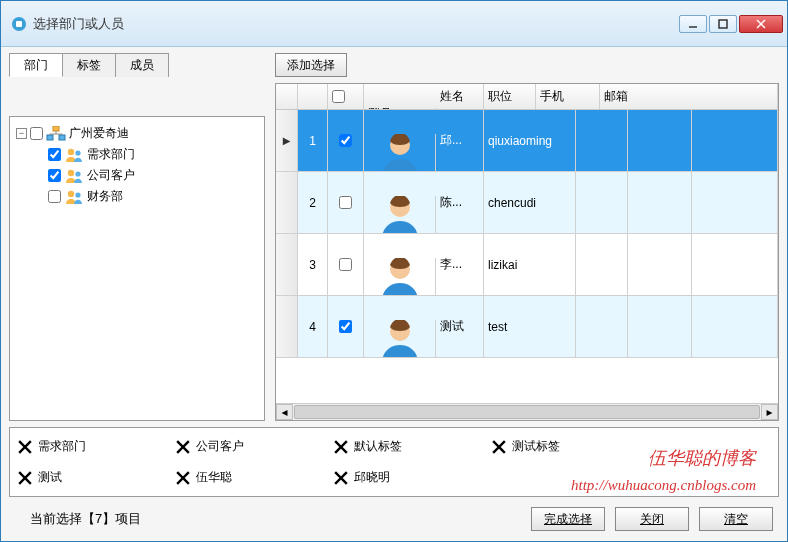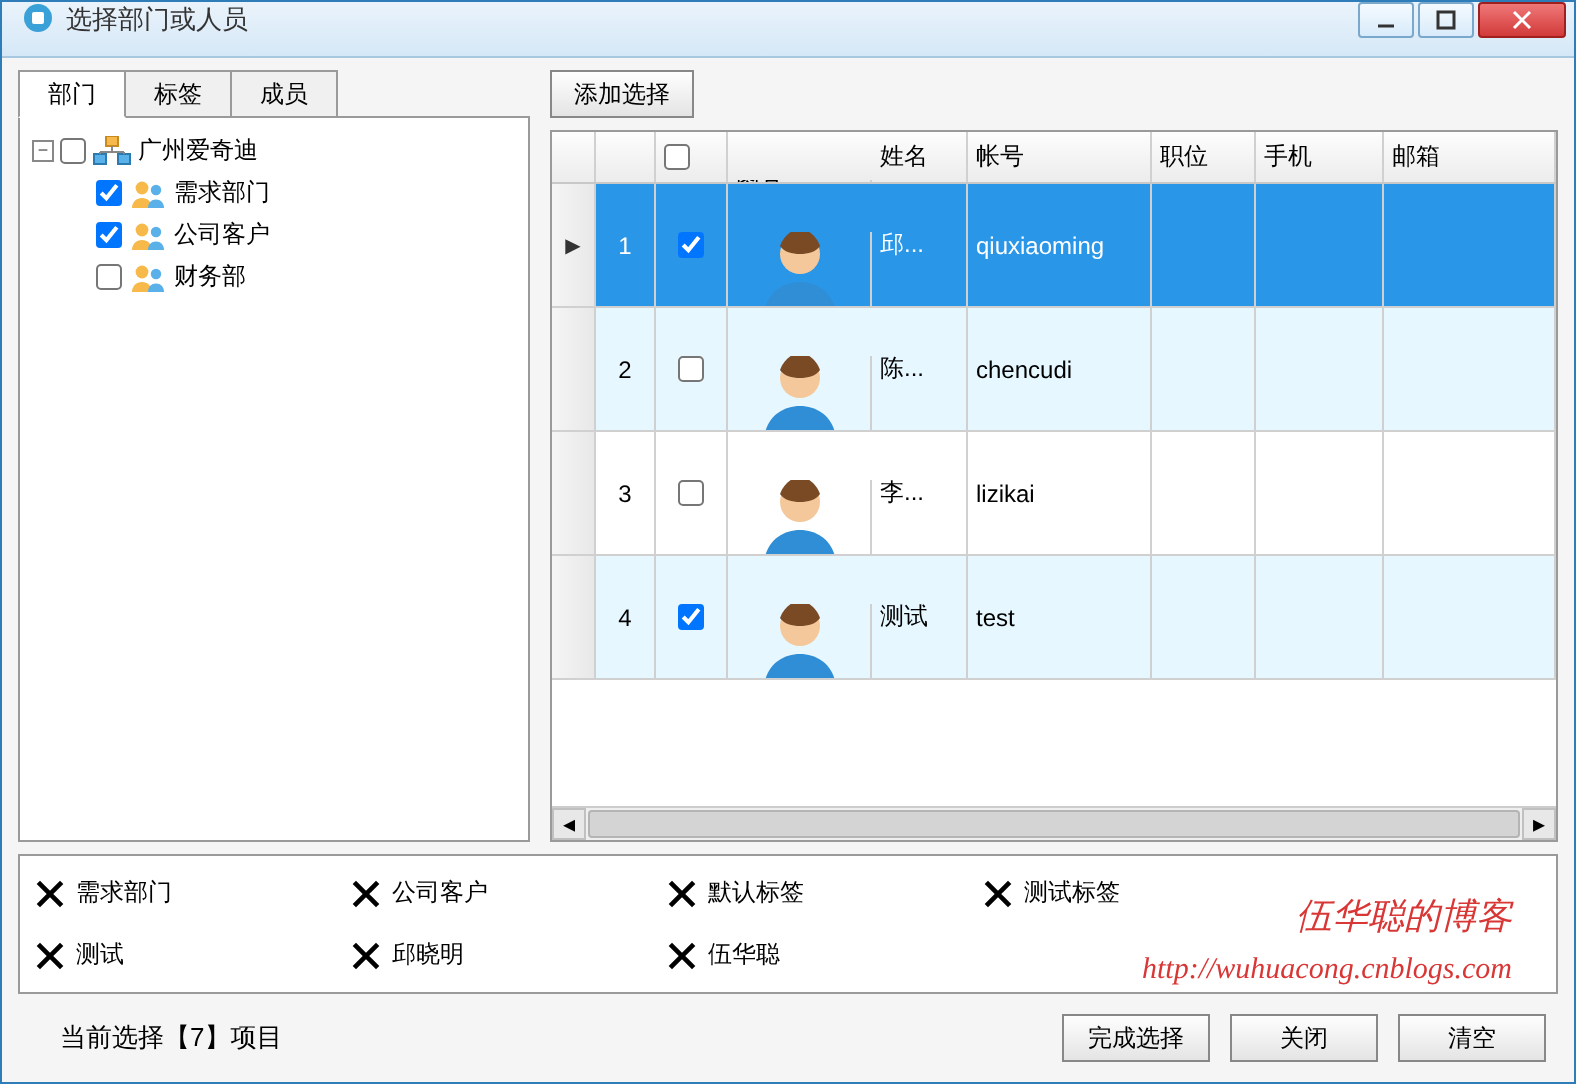--- a/index.html
+++ b/index.html
@@ -1,32 +1,32 @@
 <!DOCTYPE html>
 <html><head>
 <meta charset="utf-8">
 <style>
 * { box-sizing: border-box; margin: 0; padding: 0; }
 body { font-family: "Microsoft YaHei", SimSun, Arial, sans-serif; font-size: 12px; background: #fff; }
 
 .window { width: 788px; height: 542px; border: 1px solid #2e7cb8; background: #fff; display: flex; flex-direction: column; }
 
-.titlebar { height: 28px; background: linear-gradient(#eaf3fb, #d5e8f7); border-bottom: 1px solid #a8c8e0; display: flex; align-items: flex-start; padding: 0 4px; }
+.titlebar { height: 46px; background: linear-gradient(#eaf3fb, #d5e8f7); border-bottom: 1px solid #a8c8e0; display: flex; align-items: center; padding: 0 4px; }
 .titlebar .app-icon { width: 16px; height: 16px; margin: 0 6px; }
 .titlebar .title { flex: 1; font-size: 13px; color: #333; }
 .win-btns { display: flex; gap: 2px; }
 .win-btn { width: 28px; height: 18px; border: 1px solid #7aa8cc; background: linear-gradient(#f5faff,#d8ebfa); border-radius: 2px; display: flex; align-items: center; justify-content: center; cursor: pointer; }
 .win-btn.close { width: 44px; background: linear-gradient(#f07878,#d23a3a); border-color: #a02020; color: #fff; }
 .win-btn svg { width: 10px; height: 10px; }
 
 .client { flex: 1; padding: 6px 8px; display: flex; flex-direction: column; gap: 6px; background: #f5f5f5; }
 
 .top-area { flex: 1; display: flex; gap: 10px; }
 
-.left-panel { width: 256px; display: flex; flex-direction: column; }
+.left-panel { width: 256px; display: flex; flex-direction: column; gap: 40px; }
 .tabs { display: flex; height: 24px; }
 .tab { padding: 3px 14px; border: 1px solid #9a9a9a; border-bottom: none; background: #f0f0f0; margin-right: -1px; cursor: pointer; font-size: 12px; }
 .tab.active { background: #fff; border-bottom: 1px solid #fff; position: relative; z-index: 2; }
 .tree-box { flex: 1; border: 1px solid #9a9a9a; background: #fff; margin-top: -1px; padding: 6px 2px; overflow: auto; }
 .tree ul { list-style: none; padding-left: 18px; }
 .tree > ul { padding-left: 4px; }
 .tree li { padding: 2px 0; display: flex; align-items: center; gap: 2px; white-space: nowrap; }
 .tree li > ul { width: 100%; }
 .expander { width: 11px; height: 11px; border: 1px solid #888; display: inline-flex; align-items: center; justify-content: center; font-size: 9px; line-height: 1; cursor: pointer; background: #fff; color: #555; }
 .tree-cb { width: 13px; height: 13px; }
@@ -69,21 +69,21 @@
 
 .chips-area { border: 1px solid #9a9a9a; background: #fff; padding: 10px 8px; min-height: 70px; position: relative; }
 .chips-grid { display: grid; grid-template-columns: repeat(4, 150px); row-gap: 14px; column-gap: 8px; }
 .chip { display: flex; align-items: center; gap: 6px; }
 .chip .x { width: 14px; height: 14px; cursor: pointer; display: inline-flex; align-items: center; justify-content: center; }
 .watermark { position: absolute; right: 22px; top: 16px; text-align: right; color: #d93636; font-family: KaiTi, STKaiti, serif; font-size: 18px; font-style: italic; line-height: 1.6; pointer-events: none; }
 .watermark .url { font-size: 15px; }
 
 .footer { display: flex; align-items: center; padding: 4px 6px; gap: 10px; margin-left: 15px; }
 .footer .status { flex: 1; font-size: 13px; }
-.footer button { width: 74px; height: 24px; border: 1px solid #888; background: linear-gradient(#fefefe,#e4e4e4); cursor: pointer; font-size: 12px; }
+.footer button { width: 74px; height: 24px; border: 1px solid #888; background: linear-gradient(#fefefe,#e4e4e4); cursor: pointer; font-size: 12px; text-decoration: underline; }
 </style>
 </head>
 <body>
 
 <div class="window">
 
   <div class="titlebar">
     <span class="app-icon">
       <svg viewBox="0 0 16 16">
           <circle cx="8" cy="8" r="7" fill="#3aa0d8"></circle>
@@ -197,21 +197,20 @@
         <button class="add-btn">添加选择</button>
         <div class="grid-wrap">
           <div class="grid-header">
             <div class="hcell col-indicator"></div>
             <div class="hcell col-num"></div>
             <div class="hcell col-check">
                 <input type="checkbox" style="">
               </div>
             <div class="hcell col-img">图片</div>
             <div class="hcell col-name">姓名</div>
-            <div class="hcell col-account">帐号</div>
             <div class="hcell col-pos">职位</div>
             <div class="hcell col-phone">手机</div>
             <div class="hcell col-email">邮箱</div>
           </div>
           <div class="grid-body" id="grid-body">
               <div class="grid-row selected">
                 <div class="cell col-indicator">
                   <span class="row-indicator">▶</span>
                 </div>
                 <div class="cell col-num">1</div>
@@ -345,30 +344,30 @@
             </span>
             <span>测试</span>
           </div>
           <div class="chip">
             <span class="x">
               <svg viewBox="0 0 12 12">
                 <line x1="1" y1="1" x2="11" y2="11" stroke="#000" stroke-width="2"></line>
                 <line x1="11" y1="1" x2="1" y2="11" stroke="#000" stroke-width="2"></line>
               </svg>
             </span>
+            <span>伍华聪</span>
+          </div>
+          <div class="chip">
+            <span class="x">
+              <svg viewBox="0 0 12 12">
+                <line x1="1" y1="1" x2="11" y2="11" stroke="#000" stroke-width="2"></line>
+                <line x1="11" y1="1" x2="1" y2="11" stroke="#000" stroke-width="2"></line>
+              </svg>
+            </span>
             <span>邱晓明</span>
-          </div>
-          <div class="chip">
-            <span class="x">
-              <svg viewBox="0 0 12 12">
-                <line x1="1" y1="1" x2="11" y2="11" stroke="#000" stroke-width="2"></line>
-                <line x1="11" y1="1" x2="1" y2="11" stroke="#000" stroke-width="2"></line>
-              </svg>
-            </span>
-            <span>伍华聪</span>
           </div>
         </div>
       <div class="watermark">
         <div>伍华聪的博客</div>
         <div class="url">http://wuhuacong.cnblogs.com</div>
       </div>
     </div>
 
     <div class="footer">
       <span class="status">当前选择【7】项目</span>

